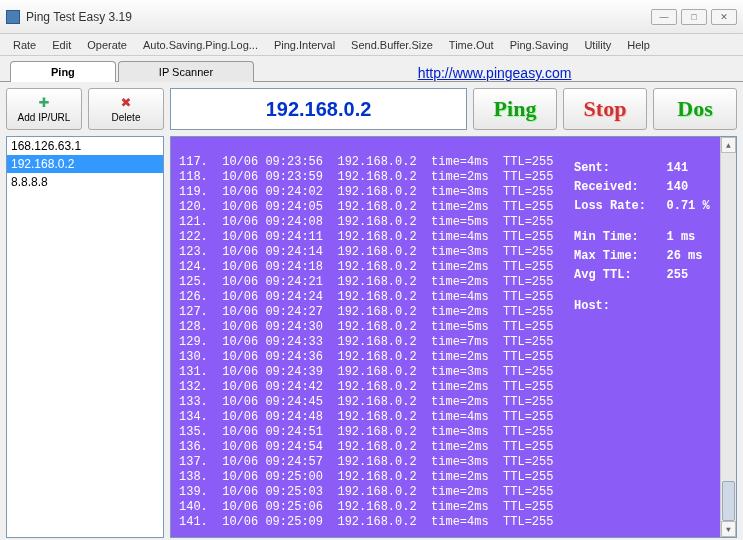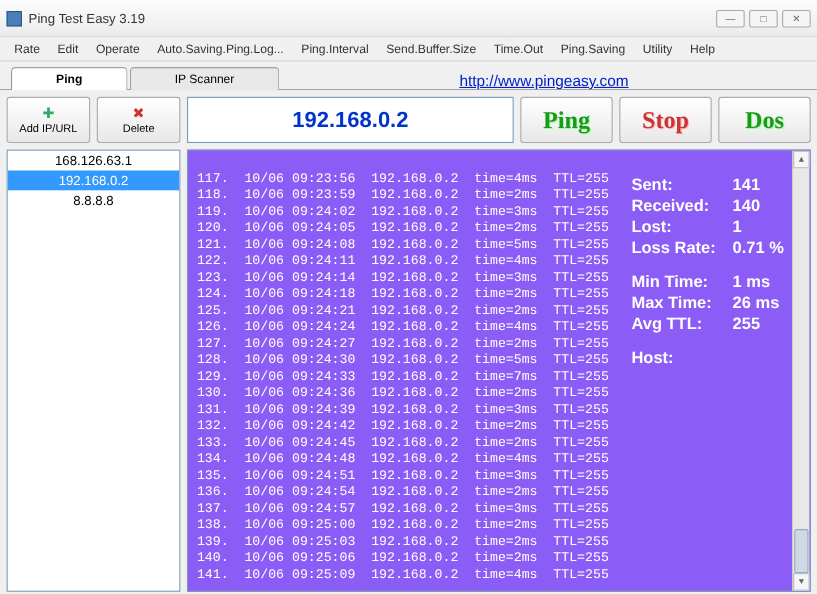--- a/index.html
+++ b/index.html
@@ -16,32 +16,32 @@
 .tab.active { background: #fff; font-weight: bold; }
 .link-area { flex: 1; display: flex; align-items: center; justify-content: center; }
 .link { color: #0020cc; text-decoration: underline; cursor: pointer; font-size: 14px; }
 .content { display: flex; height: calc(540px - 26px - 22px - 26px - 4px); padding: 6px; gap: 6px; background: #f0f0f0; }
 .sidebar { width: 158px; display: flex; flex-direction: column; gap: 6px; }
 .sidebar-btns { display: flex; gap: 6px; }
 .sbtn { flex: 1; height: 42px; border: 1px solid #aaa; background: linear-gradient(#fff,#e8e8e8); border-radius: 3px; display: flex; flex-direction: column; align-items: center; justify-content: center; cursor: pointer; font-size: 10px; gap: 2px; }
 .sbtn-icon { font-size: 13px; color: #3a6; }
 .sbtn-icon.del { color: #c33; }
 .iplist { flex: 1; border: 1px solid #7a9ab5; background: #fff; overflow: auto; }
-.iprow { padding: 2px 4px; font-size: 12px; cursor: pointer; text-align: center; }
+.iprow { padding: 2px 4px; font-size: 12px; cursor: pointer; }
 .iprow.selected { background: #3399ff; color: #fff; }
 .main { flex: 1; display: flex; flex-direction: column; gap: 6px; }
 .toprow { display: flex; gap: 6px; height: 42px; }
 .ipinput { flex: 1; border: 1px solid #7a9ab5; background: #fff; display: flex; align-items: center; justify-content: center; font-size: 20px; color: #0033cc; font-weight: bold; }
 .bigbtn { width: 84px; border: 1px solid #aaa; background: linear-gradient(#fff,#e8e8e8); border-radius: 3px; display: flex; align-items: center; justify-content: center; font-size: 22px; font-weight: bold; font-family: "Comic Sans MS", cursive; cursor: pointer; }
 .bigbtn.ping { color: #1a9a1a; text-shadow: 1px 1px 0 #9f9; }
 .bigbtn.stop { color: #cc3333; text-shadow: 1px 1px 0 #fbb; text-align: center; }
 .bigbtn.dos { color: #1a9a1a; text-shadow: 1px 1px 0 #9f9; }
 .console { flex: 1; border: 1px solid #7a9ab5; background: #8b5cf6; color: #fff; font-family: "Courier New", monospace; font-size: 12px; padding: 18px 8px; display: flex; overflow: hidden; position: relative; }
 .loglines { flex: 1; white-space: pre; line-height: 15px; }
-.stats { width: 160px; padding: 4px 6px; line-height: 17px; font-family: Liberation Sans, sans-serif; font-size: 15px; font-weight: bold; }
+.stats { width: 160px; padding: 4px 6px; line-height: 17px; font-family: Liberation Mono, monospace; font-size: 12px; font-weight: bold; }
 .stats table { width: 100%; border-collapse: collapse; }
 .stats td { padding: 1px 0; }
 .stats .gap td { height: 12px; }
 .scrollbar { position: absolute; right: 0; top: 0; bottom: 0; width: 16px; background: #e8e8e8; border-left: 1px solid #ccc; display: flex; flex-direction: column; }
 .sb-btn { height: 16px; background: #f5f5f5; border: 1px solid #bbb; font-size: 8px; display: flex; align-items: center; justify-content: center; color: #666; cursor: pointer; }
 .sb-track { flex: 1; position: relative; }
 .sb-thumb { position: absolute; left: 1px; right: 1px; bottom: 0; height: 40px; background: #cfd8e5; border: 1px solid #9ab; border-radius: 2px; cursor: pointer; }
 </style>
 </head>
 <body>
@@ -134,24 +134,20 @@
           <tbody>
               <tr>
                 <td>Sent:</td>
                 <td>141</td>
               </tr>
           <tr>
                 <td>Received:</td>
                 <td>140</td>
               </tr>
           <tr>
-                <td>Lost:</td>
-                <td>1</td>
-              </tr>
-          <tr>
                 <td>Loss Rate:</td>
                 <td>0.71 %</td>
               </tr>
           <tr class="gap">
                 <td></td>
                 <td></td>
               </tr>
           <tr>
                 <td>Min Time:</td>
                 <td>1 ms</td>

